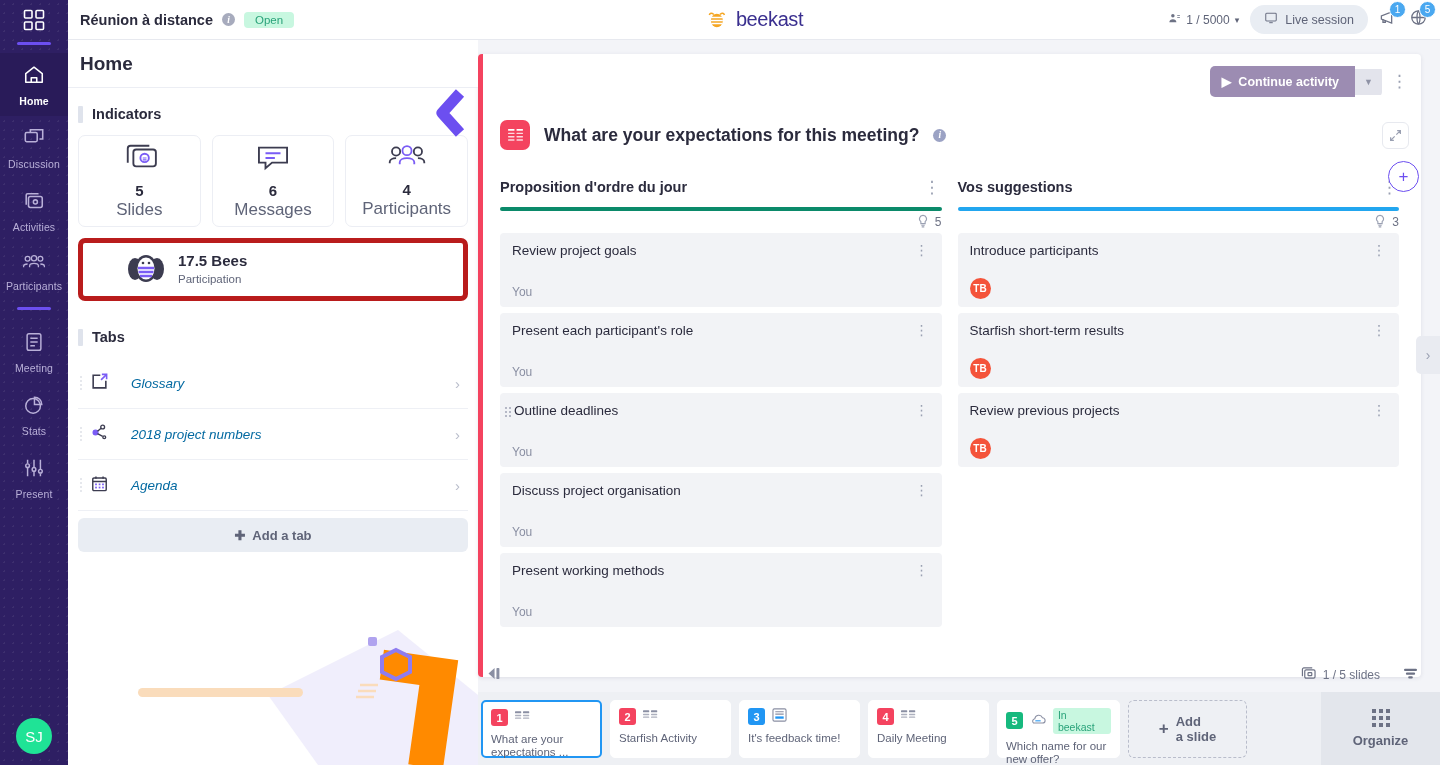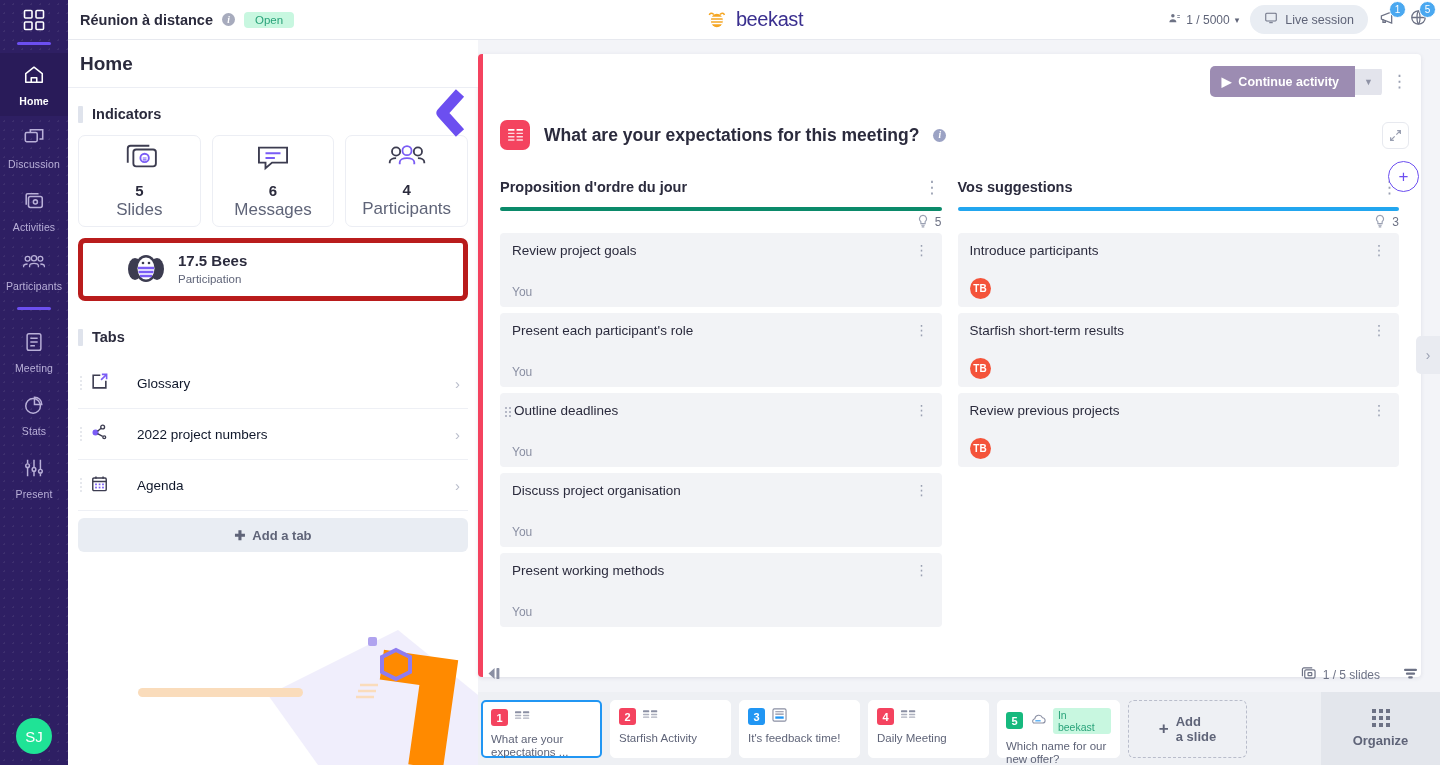--- a/index.html
+++ b/index.html
@@ -104,21 +104,21 @@
   }
   .bees-num { font-size: 15px; font-weight: bold; color: #2b2b3d; }
   .bees-lbl { font-size: 11.5px; color: #5f6478; }
   .tabs-sec { margin-top: 28px; }
   .tab-row {
     display: flex; align-items: center; gap: 8px; height: 51px;
     border-bottom: 1px solid #eef0f5; padding: 0 8px 0 2px; cursor: pointer;
   }
   .grip { display:flex; flex-direction:column; gap:2px; opacity:.55; }
   .grip i { display:block; width:2px; height:2px; background:#c3c7d4; border-radius:50%; }
-  .tab-lbl { font-size: 13.5px; color: #0f172a; flex: 1; margin-left: 20px; }
+  .tab-lbl { font-size: 13.5px; color: #0369a1; flex: 1; margin-left: 14px; font-style: italic; }
   .chev { color: #b9bdcb; font-size: 15px; }
   .add-tab {
     margin-top: 7px; height: 34px; background: #e9edf3; border-radius: 6px;
     display: flex; align-items: center; justify-content: center; gap: 7px;
     font-size: 13px; font-weight: bold; color: #5f6478; cursor: pointer;
   }
   
   .deco { position: absolute; left: 0; bottom: 0; width: 410px; height: 190px; z-index: 1; pointer-events: none; }
 
   
@@ -491,21 +491,21 @@
               <i></i>
             </span>
           <span>
             <svg width="19" height="19" viewBox="0 0 24 24" fill="none" stroke="#3c3c50" stroke-width="1.7">
               <circle cx="16" cy="5" r="2.4"></circle>
                 <circle cx="18" cy="18" r="1.8"></circle>
                 <circle cx="7" cy="12" r="3" fill="#7a5cf5" stroke="#7a5cf5"></circle>
               <path d="M9.5 10.5 14 6.5M9.5 13.5 16 17"></path>
               </svg>
           </span>
-          <span class="tab-lbl">2022 project numbers</span>
+          <span class="tab-lbl">2018 project numbers</span>
           <span class="chev">›</span>
         </div>
 
         <div class="tab-row">
           <span class="grip">
               <i></i>
               <i></i>
               <i></i>
               <i></i>
             </span>

